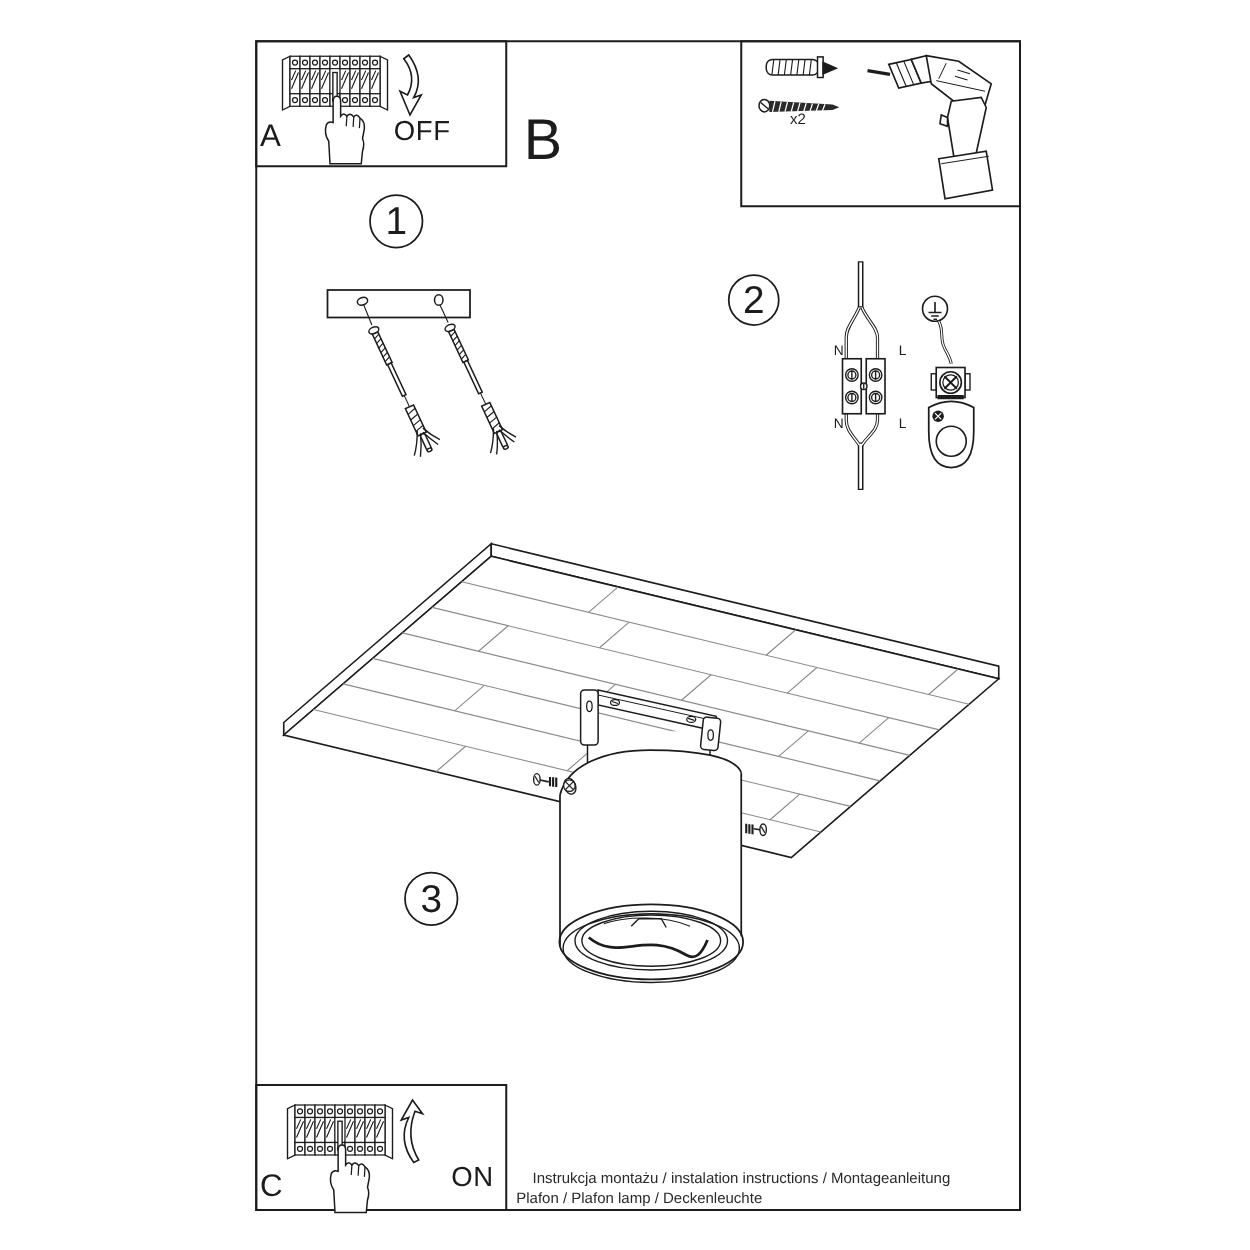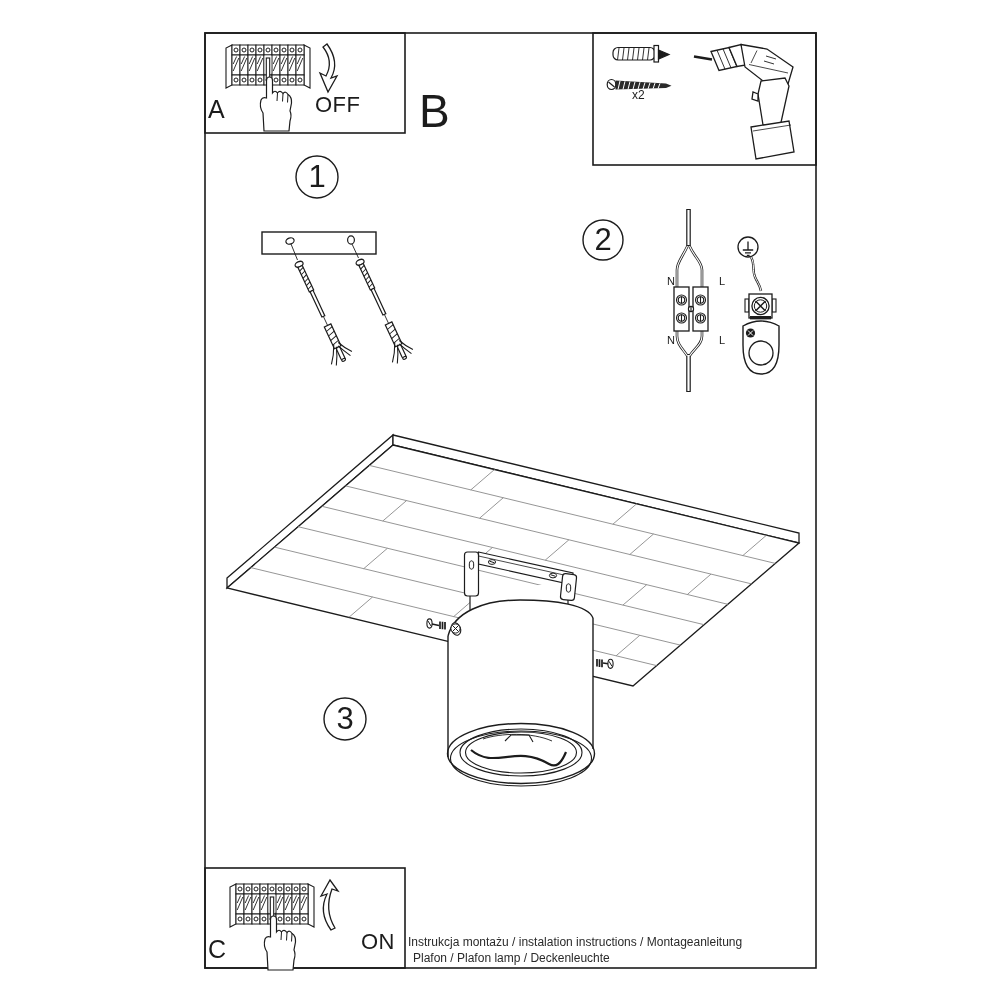--- a/index.html
+++ b/index.html
@@ -255,16 +255,16 @@
 
 <span class="txt ctr stepnum" style="left:317px;top:178px;">1</span>
 <span class="txt ctr stepnum" style="left:603px;top:241px;">2</span>
 <span class="txt ctr stepnum" style="left:345px;top:720px;">3</span>
 
 <span class="txt ctr wirelbl" style="left:671px;top:281px;">N</span>
 <span class="txt ctr wirelbl" style="left:722px;top:281px;">L</span>
 <span class="txt ctr wirelbl" style="left:671px;top:340px;">N</span>
 <span class="txt ctr wirelbl" style="left:722px;top:340px;">L</span>
 
-<span class="txt foot" style="left:408px;top:935px;text-align:right;">Instrukcja montażu / instalation instructions / Montageanleitung</span>
+<span class="txt foot" style="left:426px;top:935px;text-align:right;">Instrukcja montażu / instalation instructions / Montageanleitung</span>
 <span class="txt foot" style="left:413px;top:951px;">Plafon / Plafon lamp / Deckenleuchte</span>
 
 </div>
 
 </body></html>

